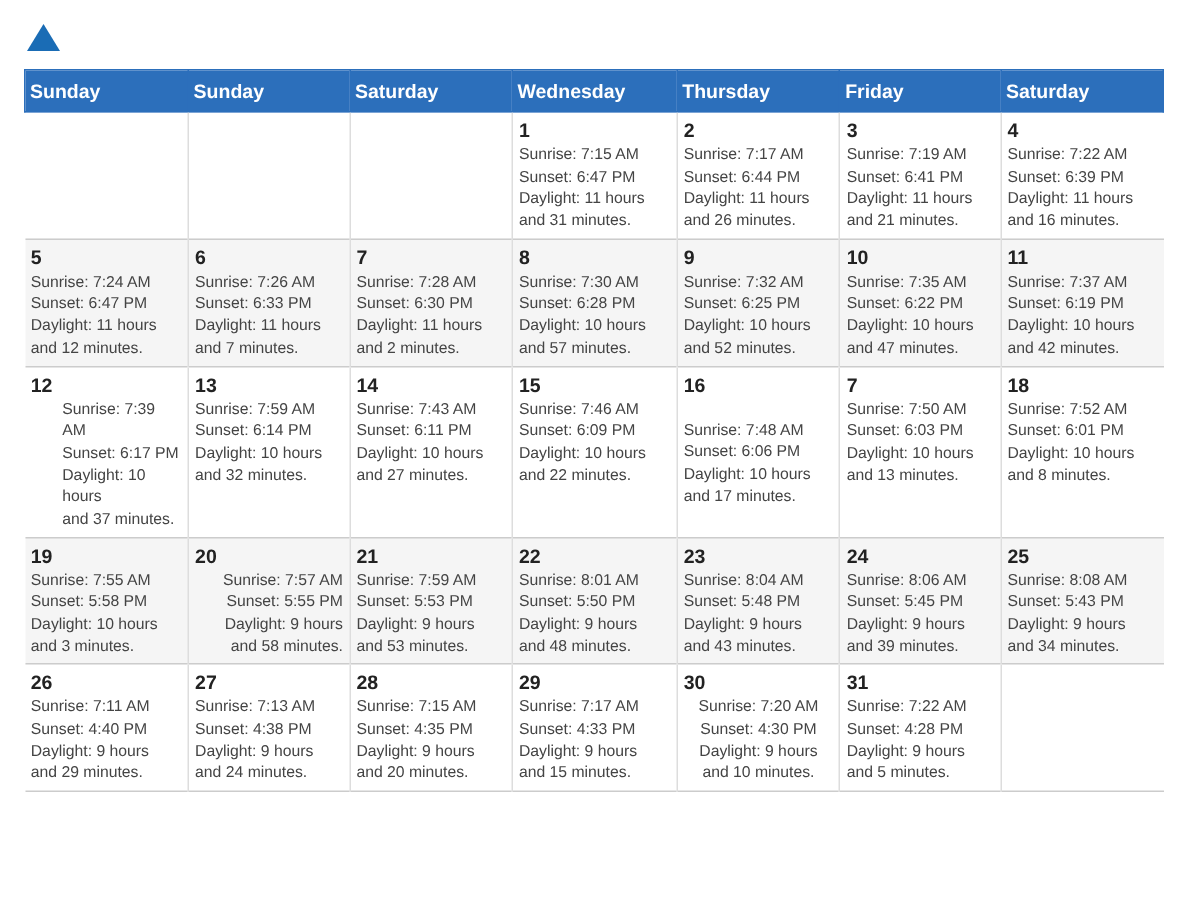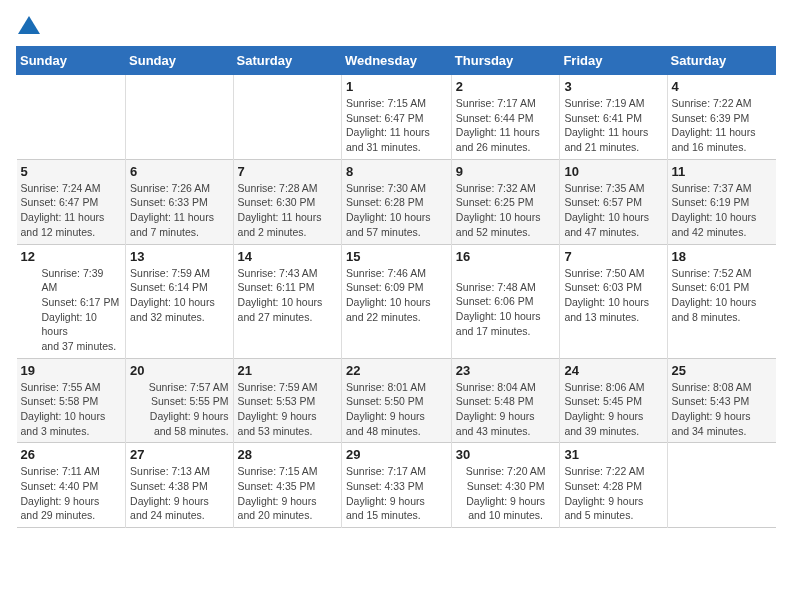--- a/index.html
+++ b/index.html
@@ -182,21 +182,21 @@
         <td>
           <div class="day-number">9</div>
           <div class="day-info" style="white-space: pre-line;">Sunrise: 7:32 AM
 Sunset: 6:25 PM
 Daylight: 10 hours
 and 52 minutes.</div>
         </td>
         <td>
           <div class="day-number">10</div>
           <div class="day-info" style="white-space: pre-line;">Sunrise: 7:35 AM
-Sunset: 6:57 PM
+Sunset: 6:22 PM
 Daylight: 10 hours
 and 47 minutes.</div>
         </td>
         <td>
           <div class="day-number">11</div>
           <div class="day-info" style="white-space: pre-line;">Sunrise: 7:37 AM
 Sunset: 6:19 PM
 Daylight: 10 hours
 and 42 minutes.</div>
         </td>

